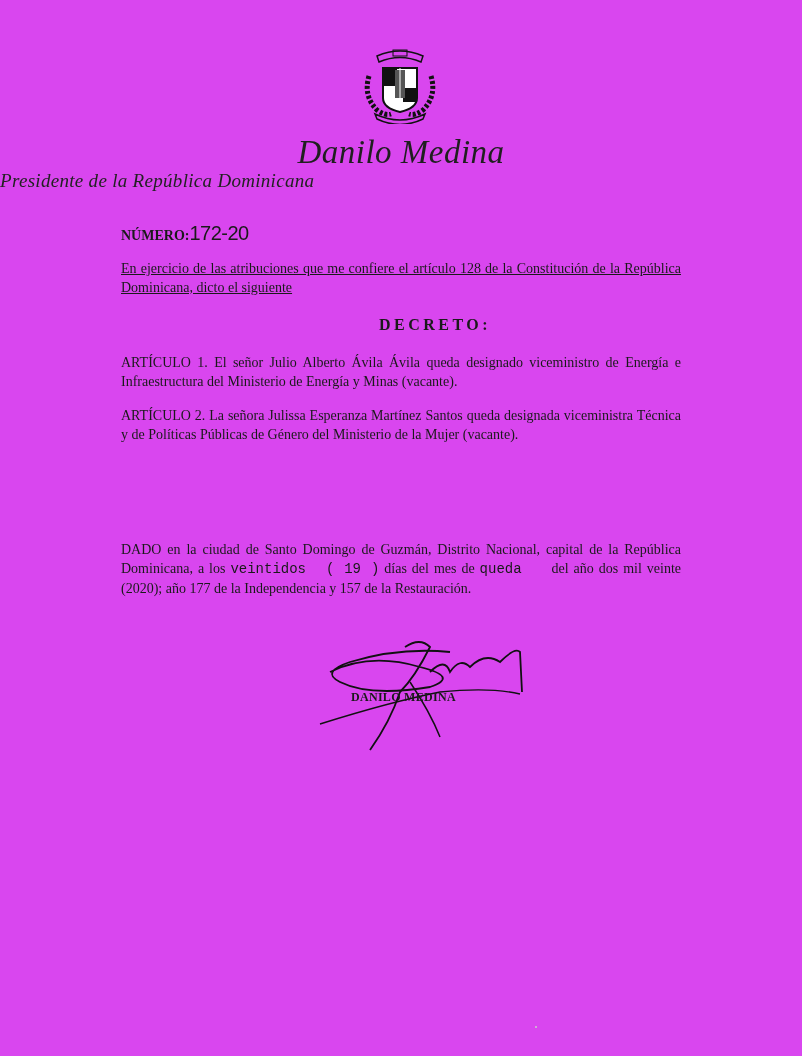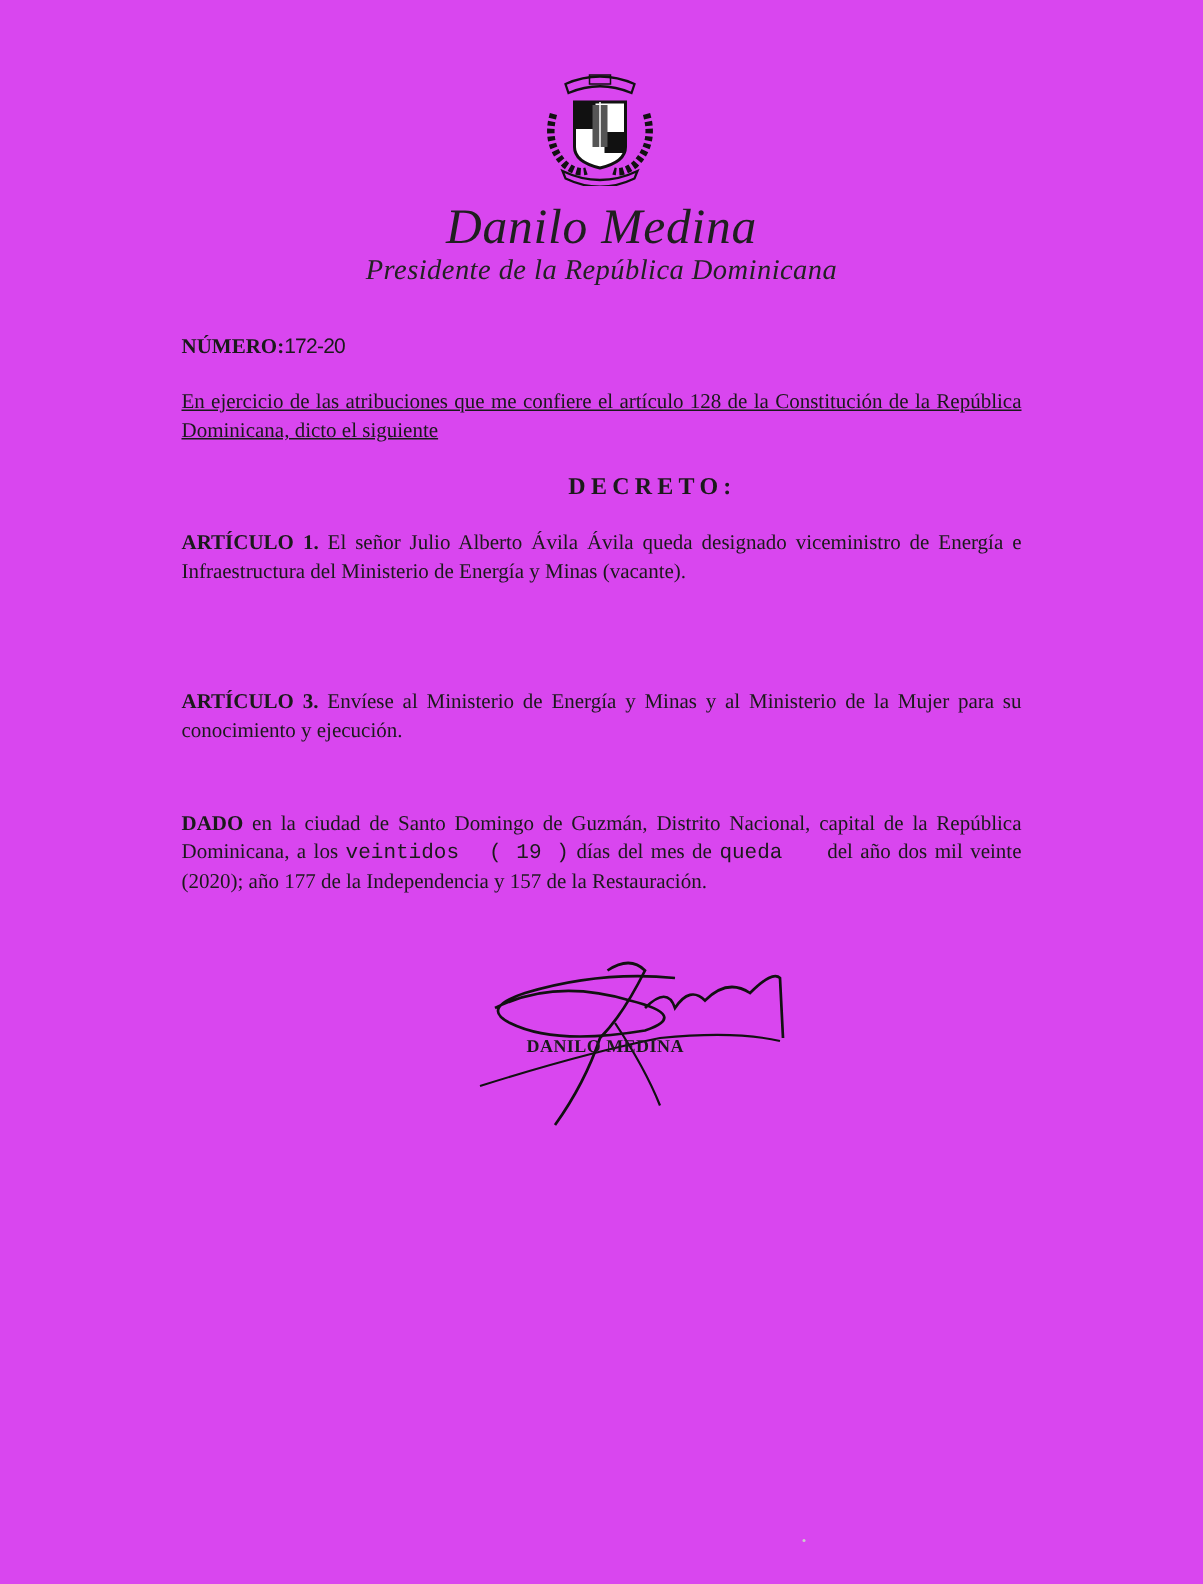--- a/index.html
+++ b/index.html
@@ -3,27 +3,27 @@
 <meta charset="utf-8">
 <style>
   html, body { margin: 0; padding: 0; background: #ffffff; }
   body { width: 802px; height: 1056px; position: relative; overflow: hidden;
          font-family: "Liberation Serif", serif; color: #1a1a1a; }
   .page { position: absolute; left: 0; top: 0; width: 802px; height: 1056px; background: #d946ef; }
   .seal { position: absolute; left: 355px; top: 46px; width: 90px; height: 78px; }
   .name-script { position: absolute; left: 0; width: 802px; text-align: center; top: 134px;
                  font-family: "Liberation Serif", serif; font-style: italic; font-size: 33px;
                  color: #1f1f1f; letter-spacing: 0.5px; }
-  .title-script { position: absolute; left: 0; width: 802px; text-align: center; top: 170px;
+  .title-script { position: absolute; left: 0; width: 802px; text-align: left; top: 170px;
                   font-family: "Liberation Serif", serif; font-style: italic; font-size: 19px;
                   color: #222; letter-spacing: 0.3px; }
   .numero { position: absolute; left: 121px; top: 222px; font-size: 14px; font-weight: bold; }
-  .numero .num { font-family: "Liberation Sans Narrow", "Liberation Sans", sans-serif; font-weight: normal; font-size: 14px; letter-spacing: -0.5px; }
+  .numero .num { font-family: "Liberation Sans Narrow", "Liberation Sans", sans-serif; font-weight: normal; font-size: 20px; letter-spacing: -0.5px; }
   .para { position: absolute; left: 121px; width: 560px; font-size: 14px; line-height: 19px; text-align: justify; }
-  .para b { font-weight: bold; }
+  .para b { font-weight: normal; }
   .heading { position: absolute; left: 0; width: 802px; text-align: center; top: 316px;
              font-size: 16px; font-weight: bold; letter-spacing: 3.5px; margin-left: 34px; }
   .mono { font-family: Liberation Mono, monospace; font-size: 14px; }
   .sig { position: absolute; left: 310px; top: 632px; width: 220px; height: 125px; }
   .sig-name { position: absolute; left: 351px; top: 690px; font-size: 12px; font-weight: bold; letter-spacing: 0.3px; }
   .speck { position: absolute; left: 535px; top: 1026px; width: 2px; height: 2px; background: #ccc; border-radius: 50%; }
 </style>
 </head>
 <body>
 
@@ -51,25 +51,25 @@
 
   <div class="para" style="top:259px;text-decoration:underline;">En ejercicio de las atribuciones que me confiere el artículo 128 de la Constitución de la República Dominicana, dicto el siguiente</div>
 
   <div class="heading">DECRETO:</div>
 
   <div class="para" style="top:353px;">
     <b>ARTÍCULO 1.</b>
     <span>El señor Julio Alberto Ávila Ávila queda designado viceministro de Energía e Infraestructura del Ministerio de Energía y Minas (vacante).</span>
   </div>
 
+  <div class="para" style="top:406px;">
+    <b>ARTÍCULO 2.</b>
+    <span>La señora Julissa Esperanza Martínez Santos queda designada viceministra Técnica y de Políticas Públicas de Género del Ministerio de la Mujer (vacante).</span>
+  </div>
 
-  <div class="para" style="top:459px;">
-    <b>ARTÍCULO 3.</b>
-    <span>Envíese al Ministerio de Energía y Minas y al Ministerio de la Mujer para su conocimiento y ejecución.</span>
-  </div>
 
   <div class="para" style="top:540px;">
     <b>DADO</b>
     <span>en la ciudad de Santo Domingo de Guzmán, Distrito Nacional, capital de la República Dominicana, a los</span>
     <span class="mono">veintidos</span>&nbsp;&nbsp;&nbsp;
     <span class="mono">( 19 )</span>
     <span>días del mes de</span>
     <span class="mono">queda</span>&nbsp;&nbsp;&nbsp;&nbsp;&nbsp;
     <span>del año dos mil veinte (2020); año 177 de la Independencia y 157 de la Restauración.</span>
   </div>

